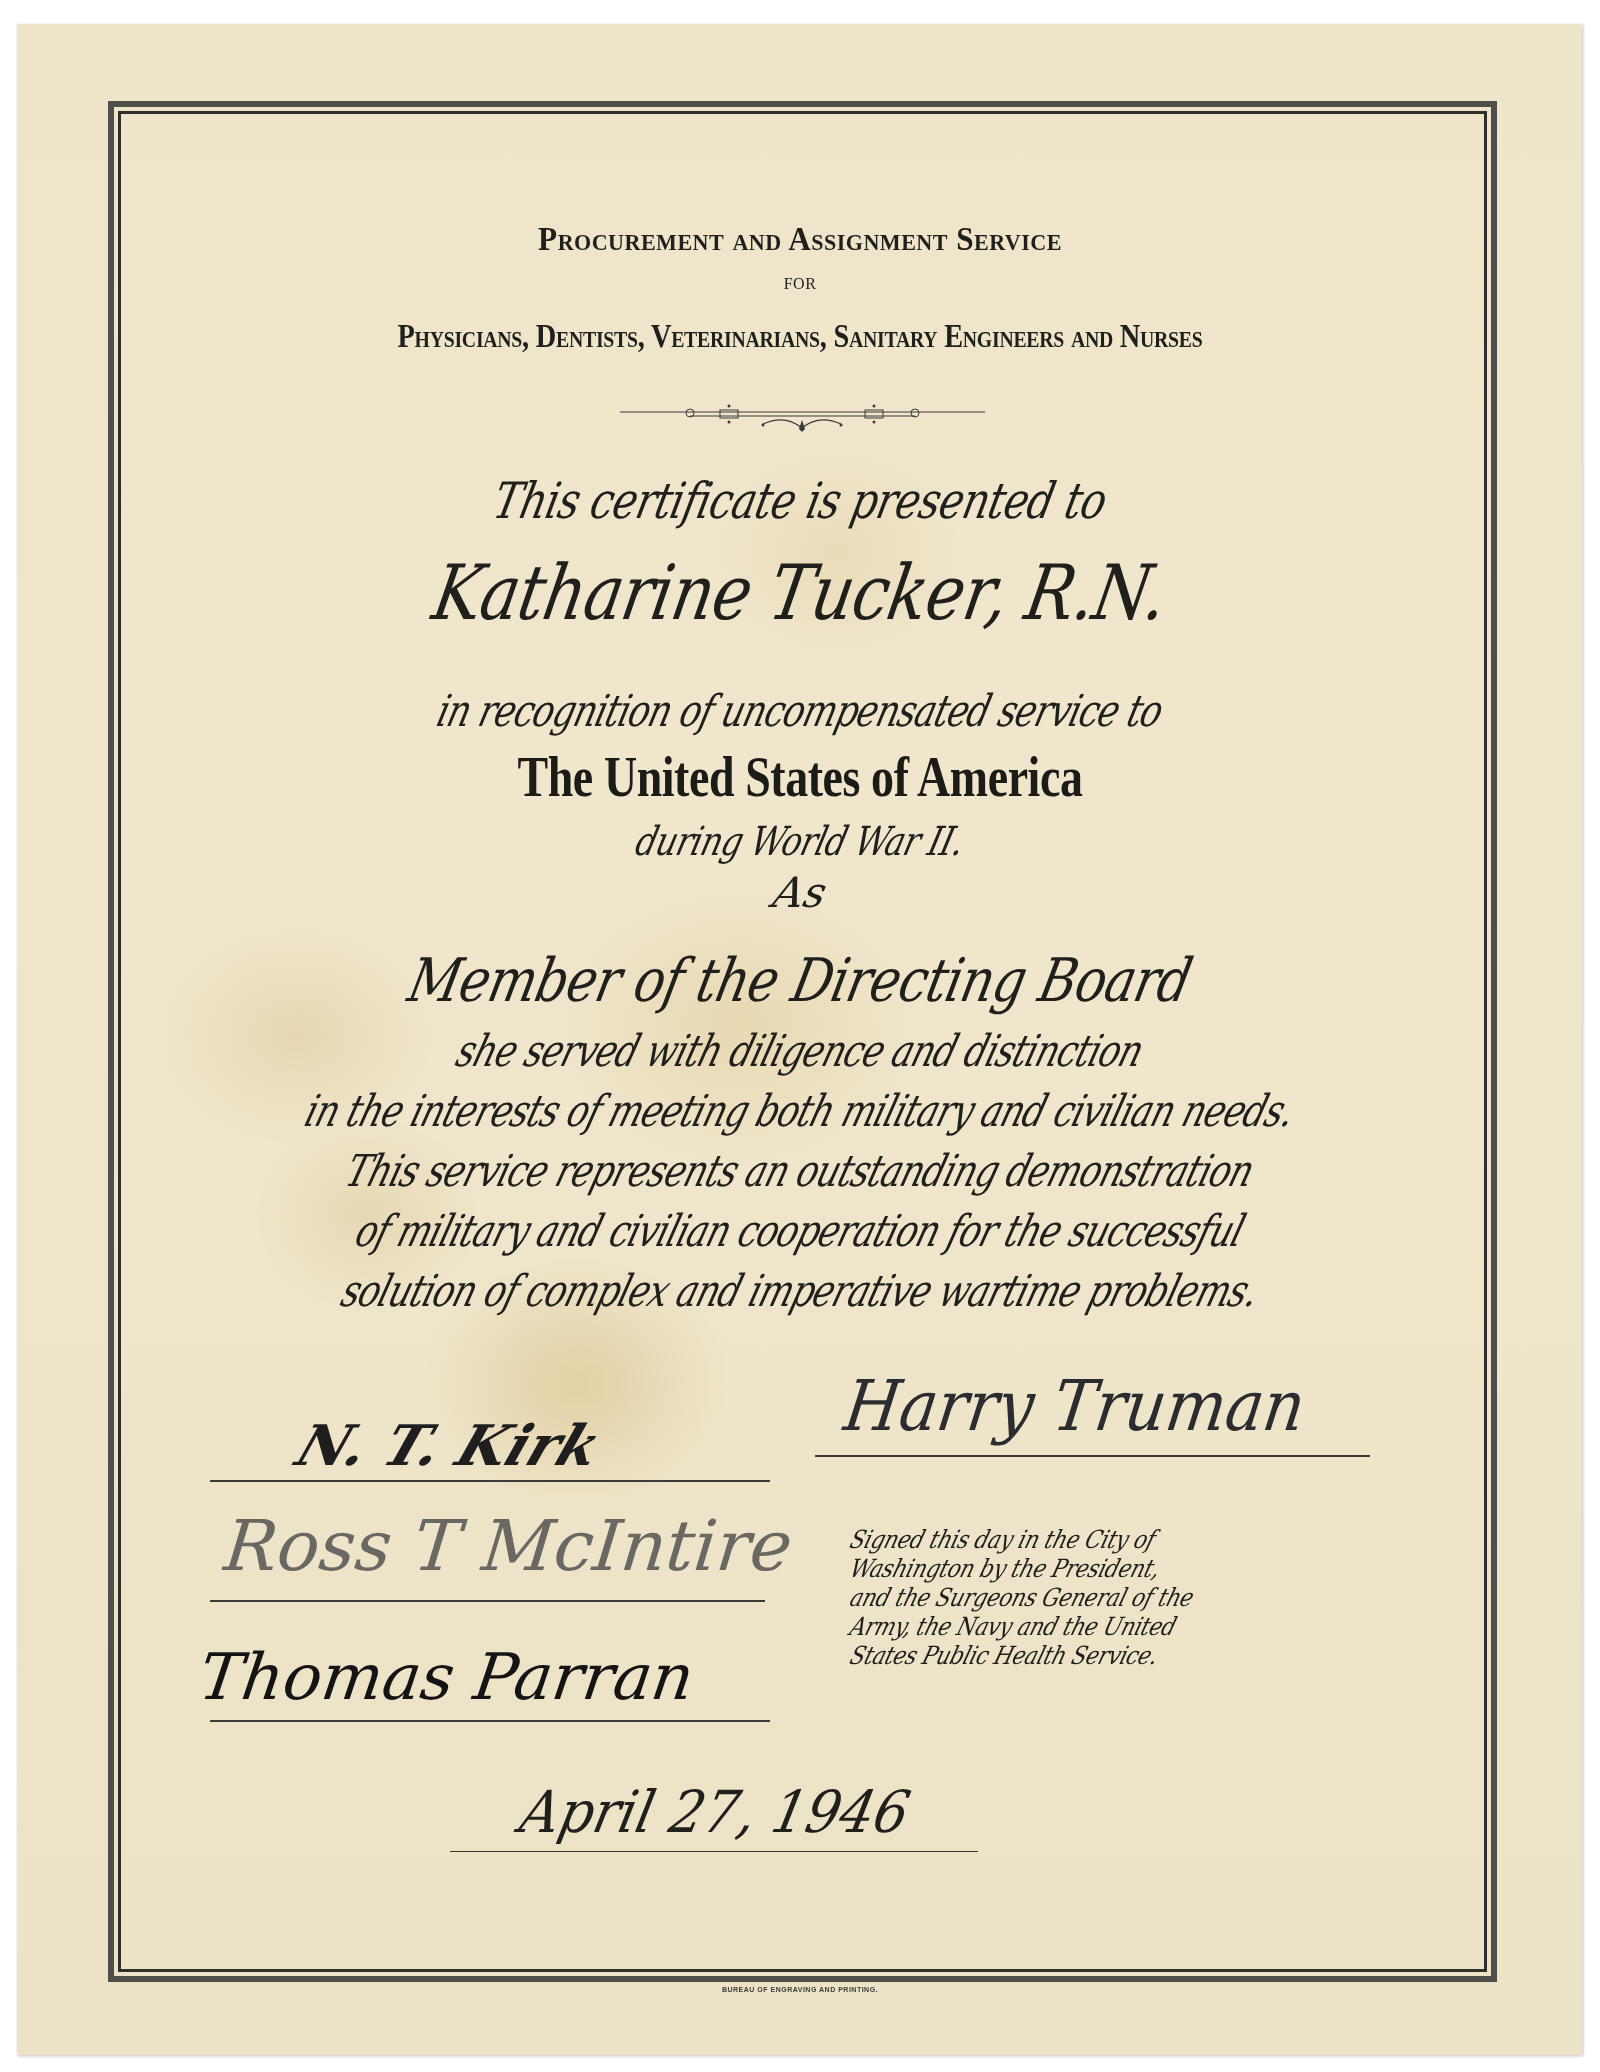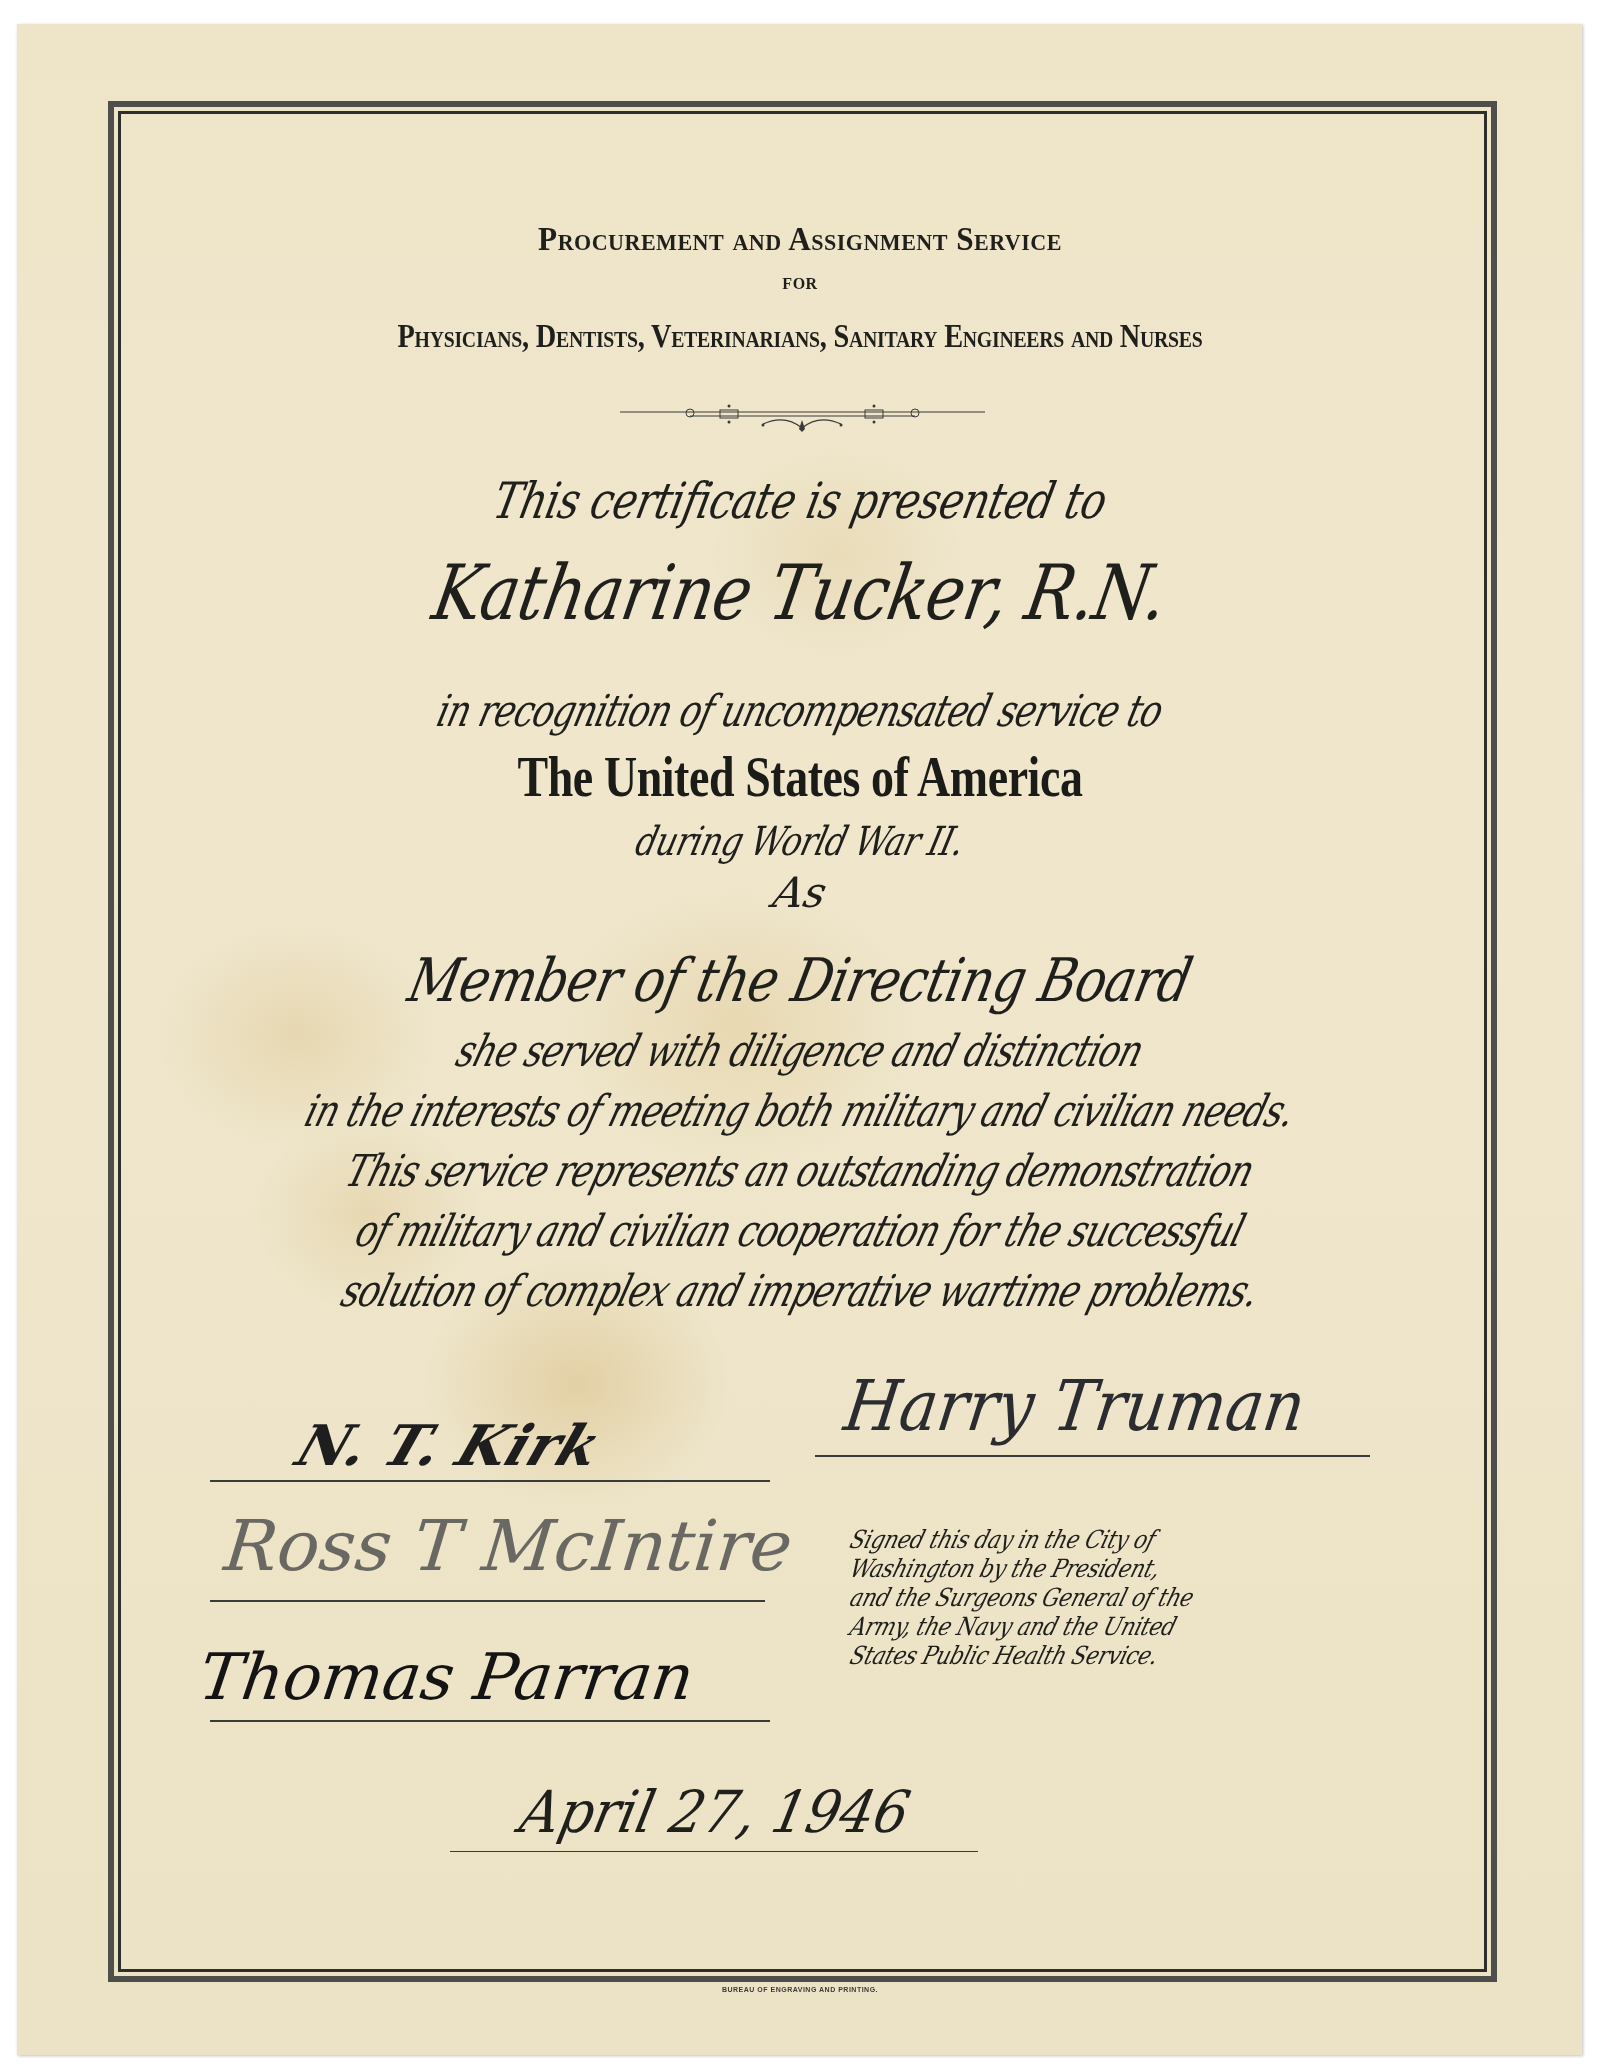--- a/index.html
+++ b/index.html
@@ -21,21 +21,21 @@
   .border-outer {
     position:absolute; left:108px; top:101px; width:1389px; height:1881px;
     border:6px solid #4e4f4b; box-sizing:border-box;
   }
   .border-inner {
     position:absolute; left:118px; top:111px; width:1369px; height:1861px;
     border:3px solid #2e2e2b; box-sizing:border-box;
   }
   .center { position:absolute; left:0; width:1600px; text-align:center; color:#1f1f1c; white-space:nowrap; }
   .hdr1 { top:220px; font-size:34px; font-weight:bold; font-variant:small-caps; letter-spacing:0.5px; transform:scaleX(0.92); }
-  .hdr2 { top:275px; font-size:16px; font-weight:bold; letter-spacing:0.5px; }
+  .hdr2 { top:275px; font-size:16px; font-weight:normal; letter-spacing:0.5px; }
   .hdr3 { top:318px; font-size:33px; font-weight:bold; font-variant:small-caps; letter-spacing:-0.3px; transform:scaleX(0.86); }
   .ornament { position:absolute; left:620px; top:400px; width:365px; height:34px; }
   .script { font-family:"DejaVu Serif", serif; font-style:italic; color:#1f1f1c; }
   .s-presented { top:472px; font-size:50px; transform:skewX(-12deg) scaleX(0.82); letter-spacing:-1px; }
   .s-name { top:548px; font-size:76px; transform:skewX(-10deg) scaleX(0.85); letter-spacing:-1px; }
   .s-recog { top:685px; font-size:44px; transform:skewX(-14deg) scaleX(0.80); letter-spacing:-1.5px; }
   .blackletter { top:745px; font-family:"Liberation Serif", serif; font-weight:bold; font-size:56px; transform:scaleX(0.82); letter-spacing:-0.5px; color:#1b1b18; }
   .s-wwii { top:818px; font-size:40px; transform:skewX(-14deg) scaleX(0.82); letter-spacing:-1px; }
   .s-as { top:868px; font-size:42px; transform:skewX(-12deg); }
   .s-member { top:945px; font-size:60px; transform:skewX(-12deg) scaleX(0.84); letter-spacing:-1px; }

